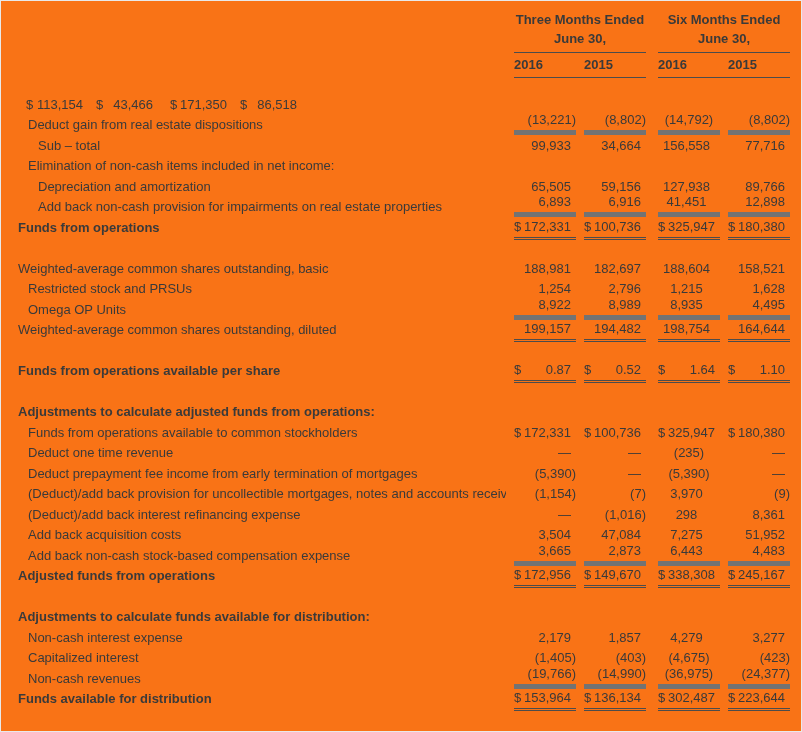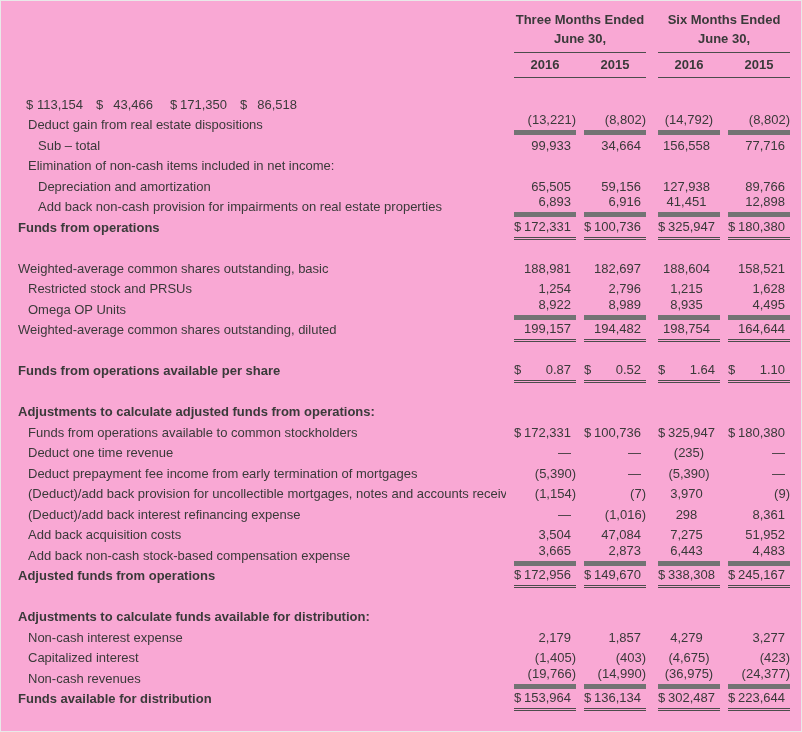--- a/index.html
+++ b/index.html
@@ -6,39 +6,39 @@
   body {
     width:802px; height:732px;
     font-family:"Liberation Sans", sans-serif;
     font-size:13px; color:#3a3a3a;
     -webkit-font-smoothing:antialiased;
   }
   .page {
     width:802px; height:732px; box-sizing:border-box;
     border:1px solid #e9e9e9;
     padding:9px 11px 0 17px;
-    background:#f9a8d4;
+    background:#f97316;
   }
 
   
   .hrow { display:flex; }
   .hspacer { flex:1; }
   .hgroup { width:132px; margin-left:8px; }
   .hgroup.g2 { margin-left:12px; }
   .hgroup-top {
     text-align:center; font-weight:bold;
     border-bottom:1px solid #4c4c4c; padding-bottom:4px;
   }
   .htitle { line-height:19px; }
   .years {
     display:flex; justify-content:space-between;
     border-bottom:1px solid #4c4c4c;
     padding:2px 0 3px 0;
   }
-  .yr { width:62px; text-align:center; font-weight:bold; line-height:19px; }
+  .yr { width:62px; text-align:left; font-weight:bold; line-height:19px; }
 
   
   .tbody { margin-top:16px; }
   .row { display:flex; align-items:stretch; height:20.5px; }
   .spacer { height:20.5px; }
   .lbl {
     flex:1; min-width:0;
     display:flex; align-items:flex-end; padding-bottom:3px;
     white-space:nowrap; overflow:hidden;
   }

